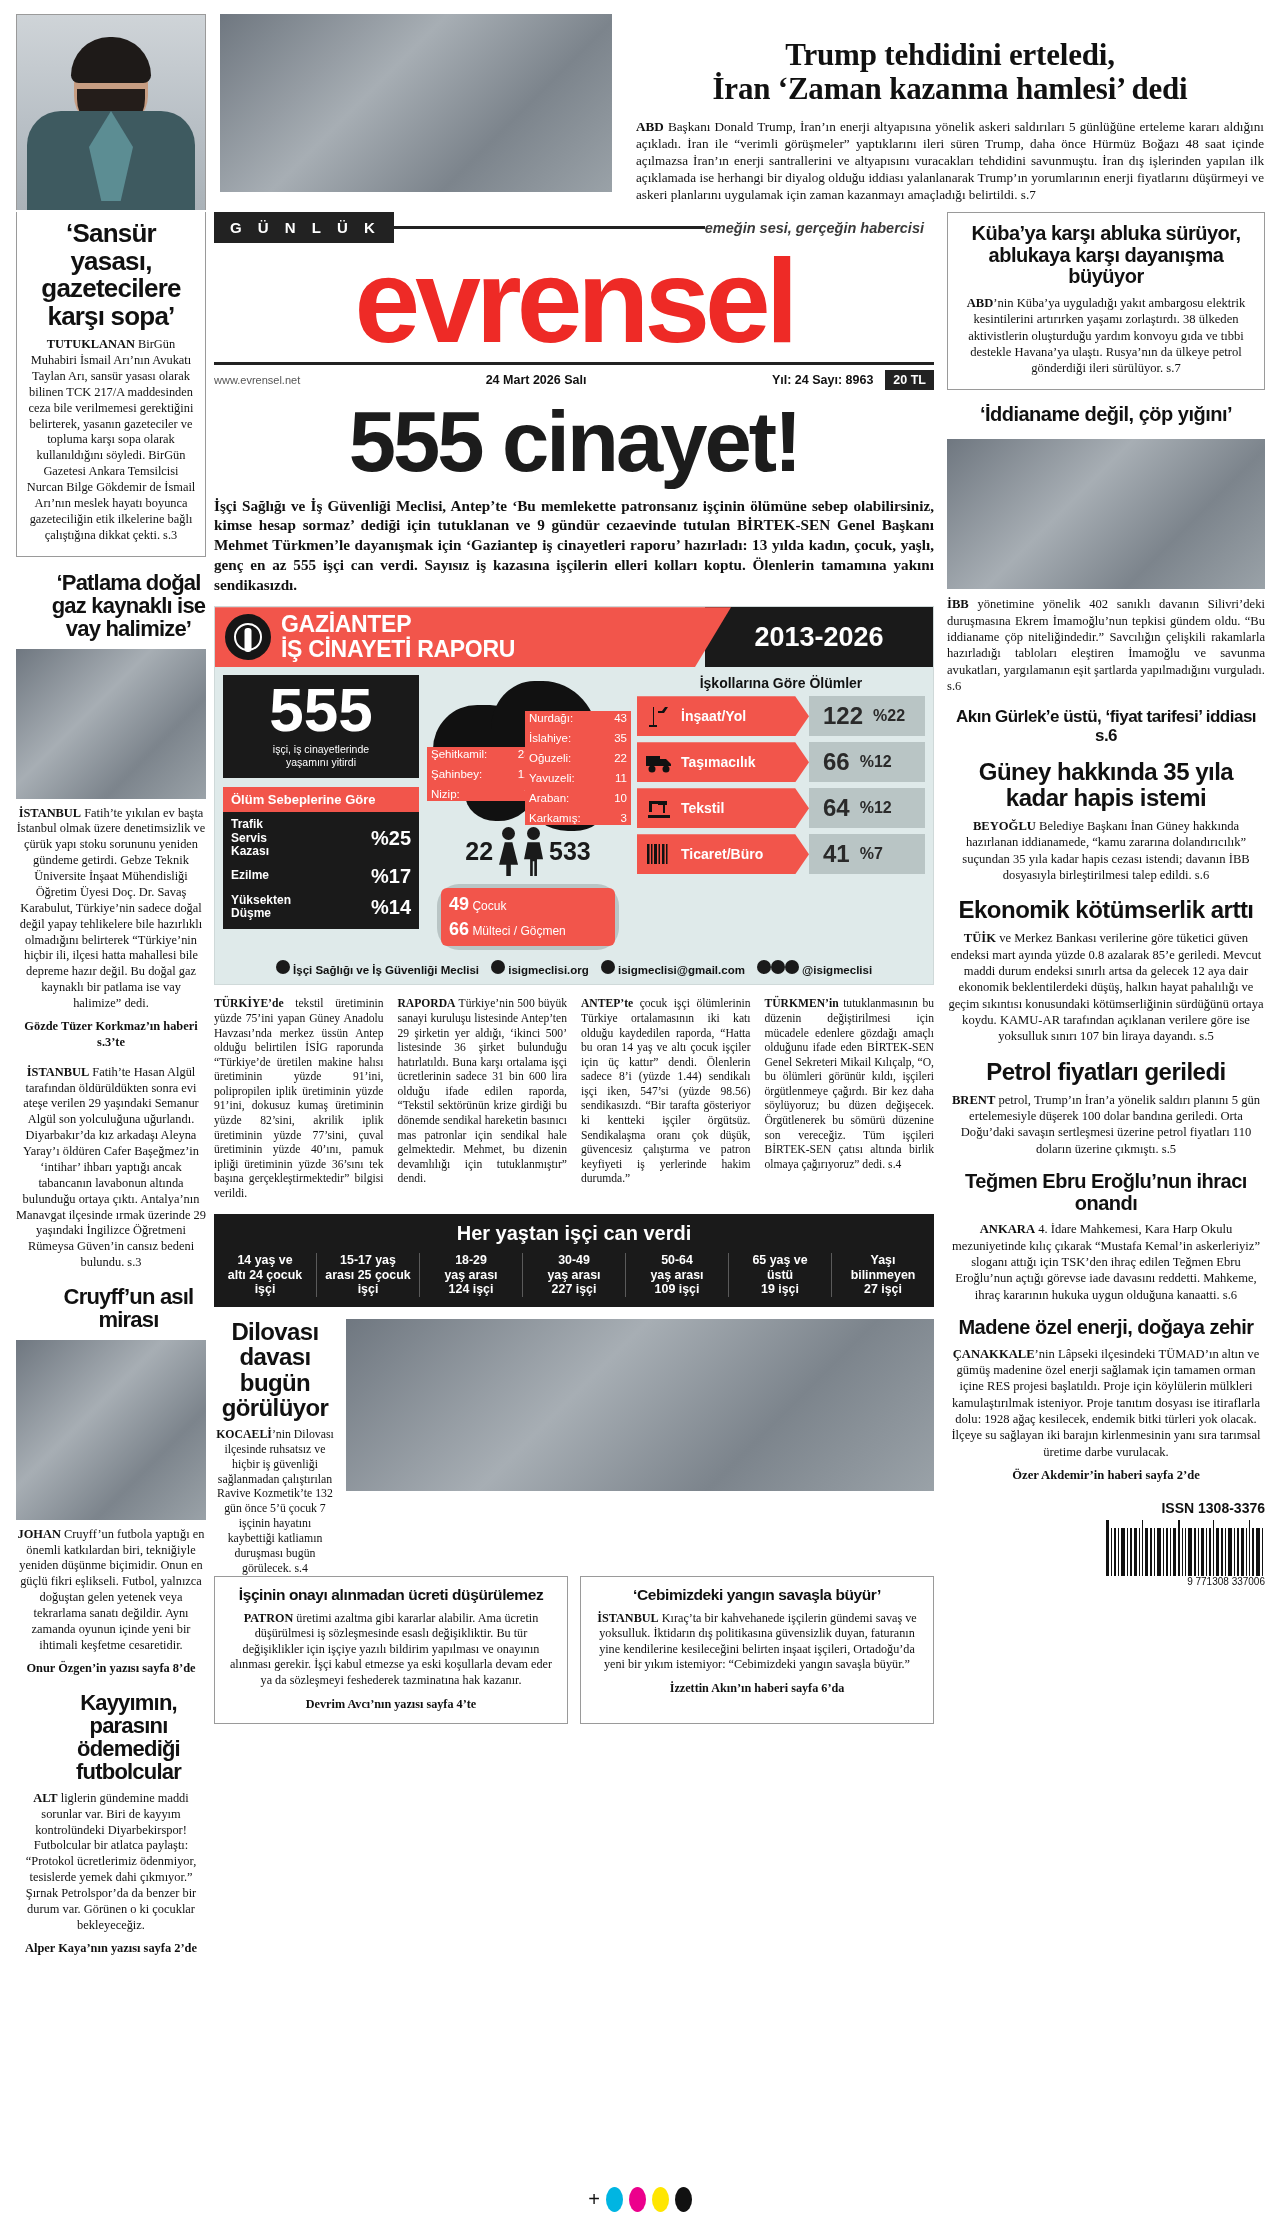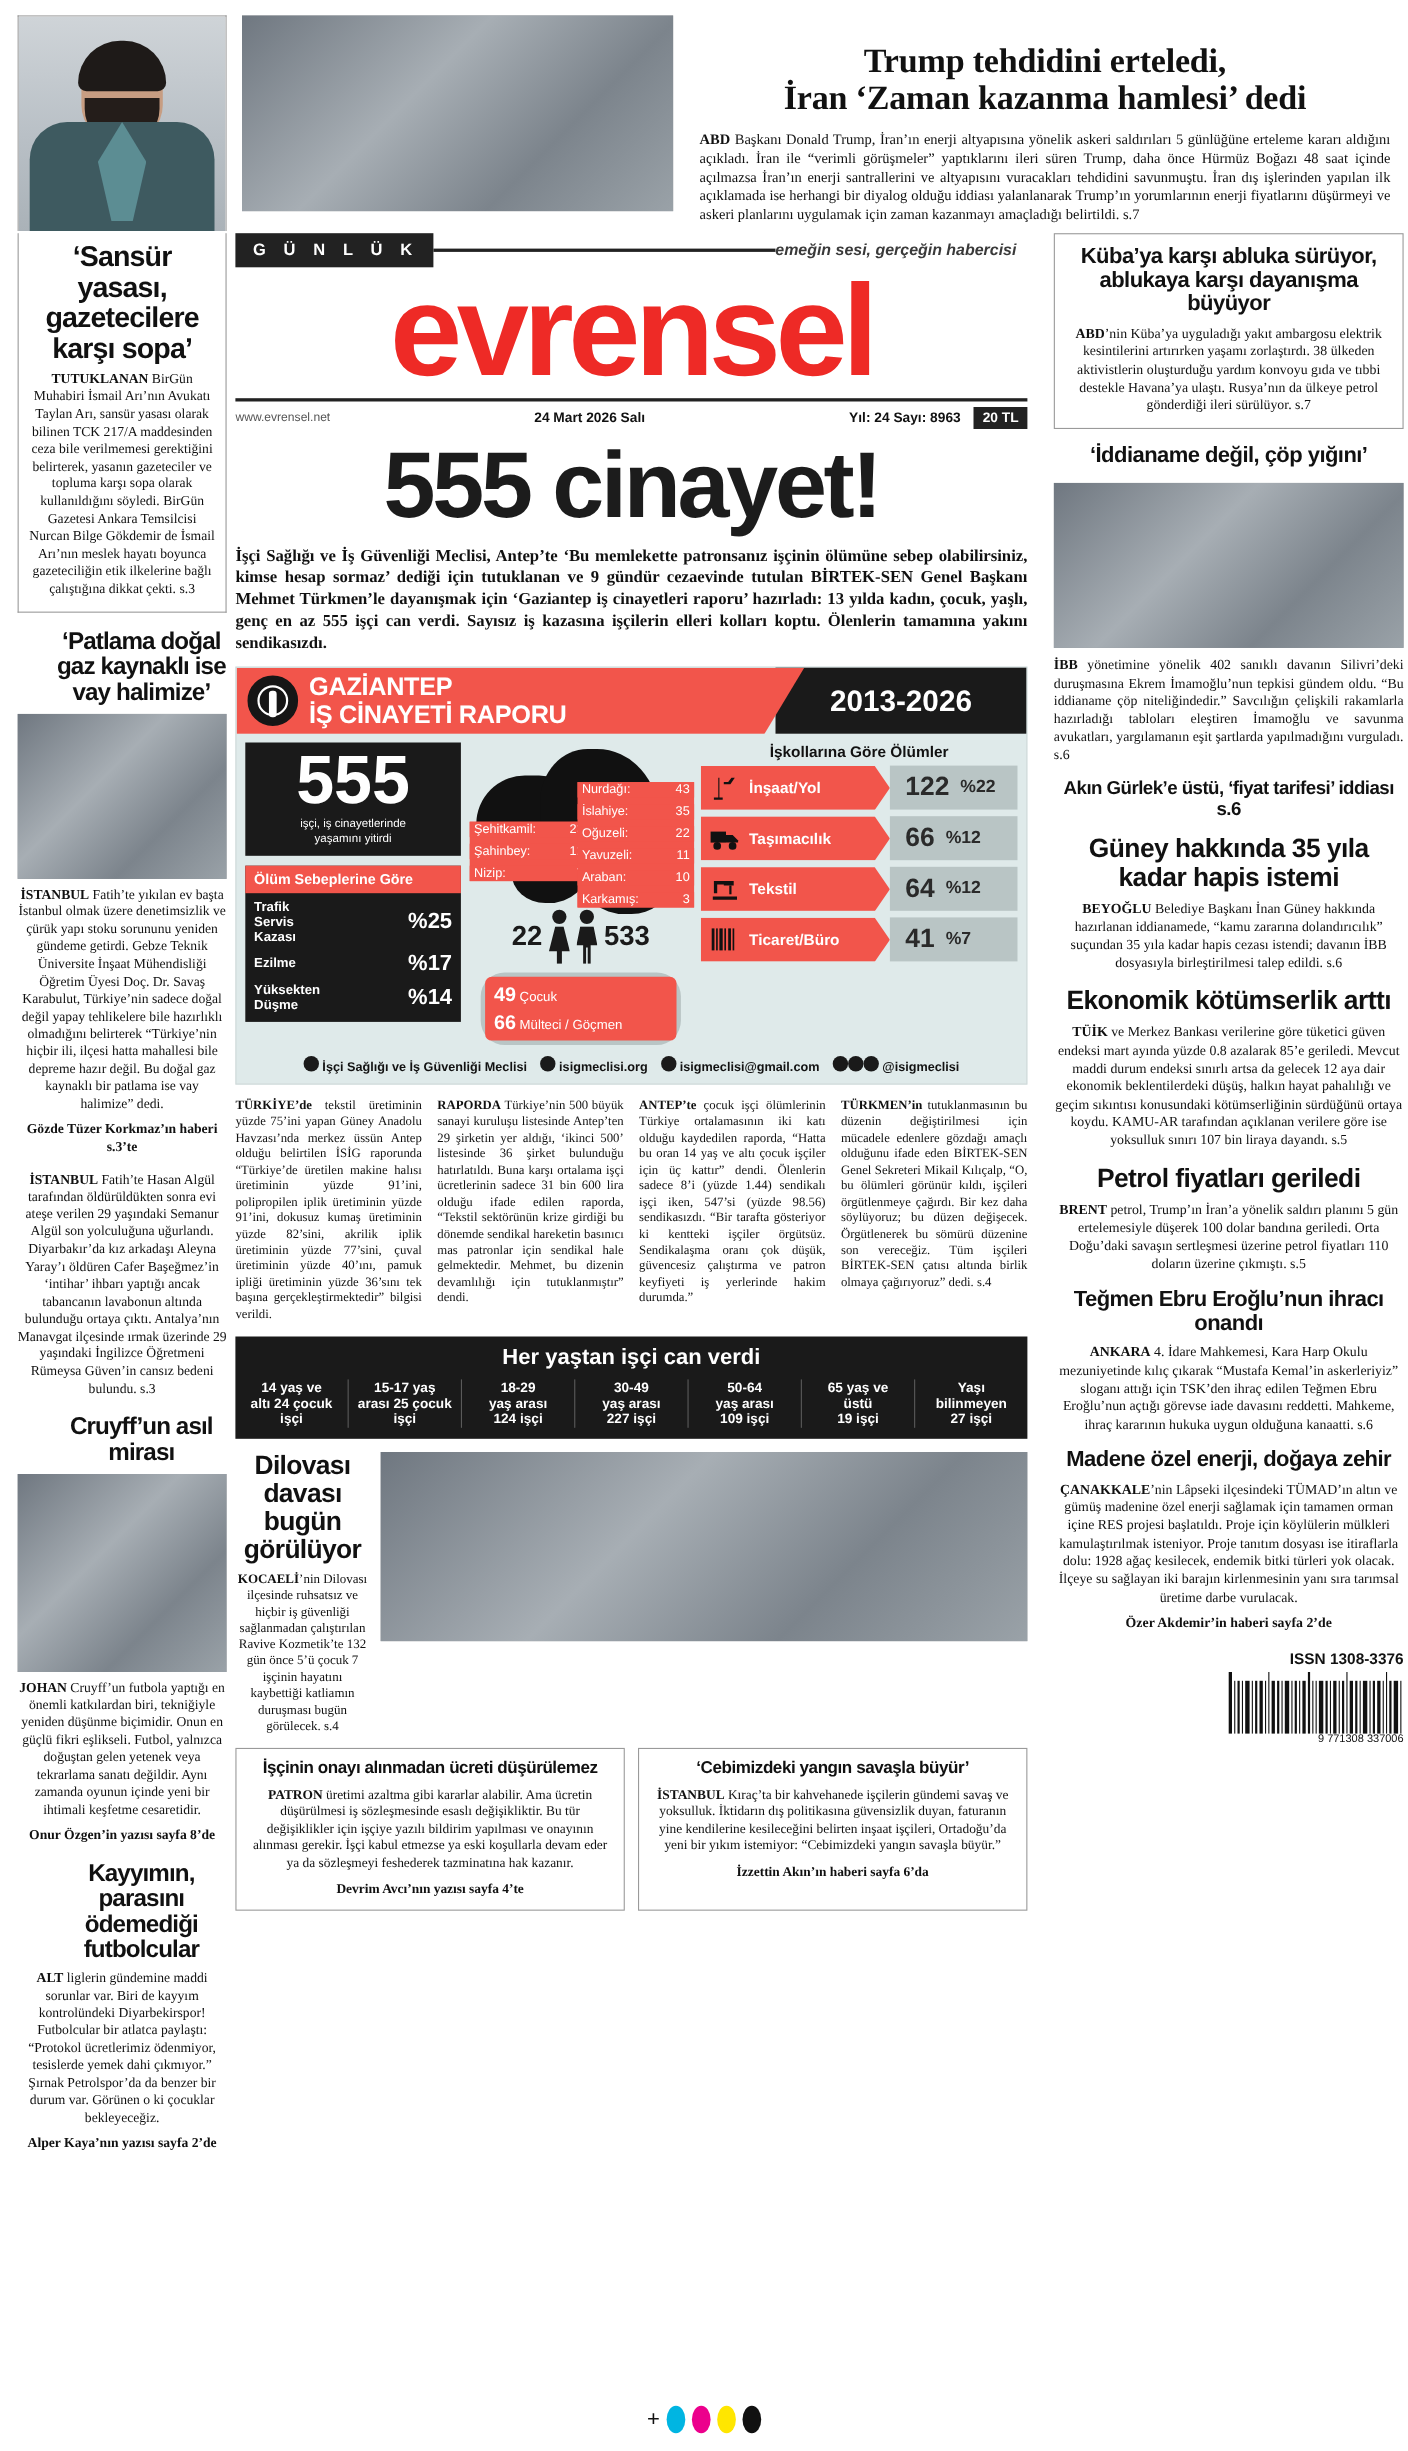--- a/index.html
+++ b/index.html
@@ -160,29 +160,29 @@
 
   
   .dilo { display:flex; gap:10px; margin-top:12px; }
   .dilo-txt { width:122px; }
   .dilo-txt h3 { font-family:"Liberation Sans", sans-serif; font-weight:bold; font-size:24px;
      line-height:1.05; text-align:center; letter-spacing:-0.6px;}
   .dilo-txt p { font-size:11.8px; line-height:1.26; text-align:center; margin-top:7px;}
   .dilo-img { flex:1; height:172px; }
 
   
-  .botboxes { display:flex; gap:12px; margin-top:12px;}
+  .botboxes { display:flex; gap:12px; margin-top:0;}
   .botbox { flex:1; border:1px solid #9a9a9a; padding:9px 11px 11px 11px;}
   .botbox h4 { font-family:"Liberation Sans", sans-serif; font-weight:bold; font-size:15.5px;
      text-align:center; letter-spacing:-0.4px;}
   .botbox p { font-size:12.2px; line-height:1.28; text-align:center; margin-top:7px;}
   .botbox .sig{font-weight:bold;font-size:12.2px;text-align:center;margin-top:8px;}
 
   
-  .rail-r { position:absolute; right:4px; top:212px; width:318px; }
+  .rail-r { position:absolute; right:15px; top:212px; width:318px; }
   .r-box { border:1px solid #9a9a9a; padding:10px 12px 12px 12px; }
   .r-h  { font-family:"Liberation Sans", sans-serif; font-weight:bold; font-size:20px;
           line-height:1.08; text-align:center; letter-spacing:-0.5px;}
   .r-h.sm { font-size:17px; }
   .r-h.lg { font-size:24px; }
   .r-p  { font-size:12.6px; line-height:1.30; text-align:justify; margin-top:7px;}
   .r-p.c{ text-align:center;}
   .r-sec { margin-top:14px; }
   .r-photo { height:150px; margin-top:14px;}
 

